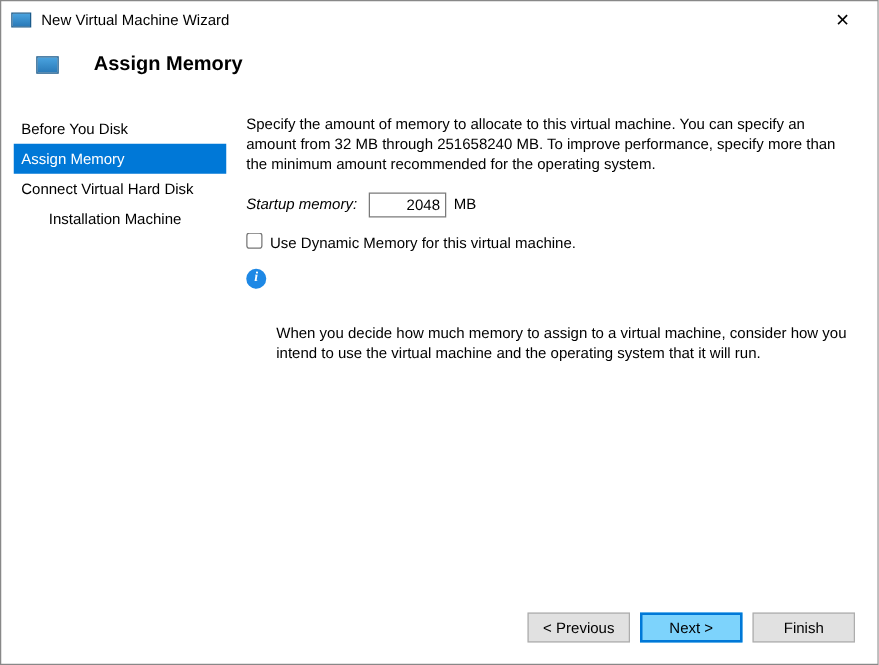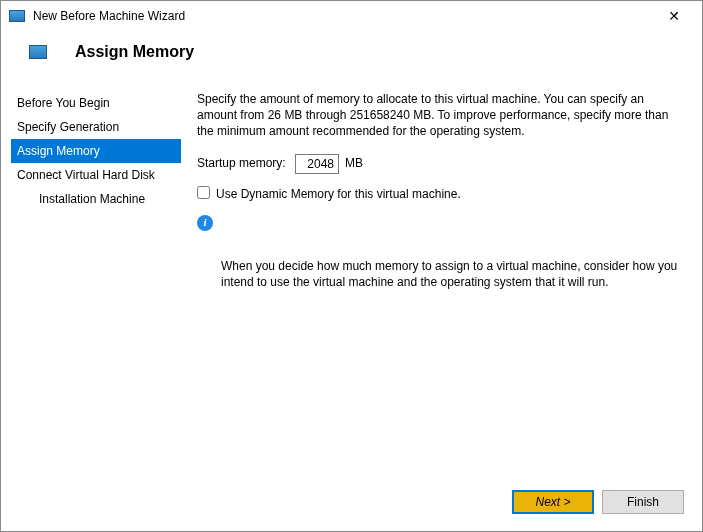--- a/index.html
+++ b/index.html
@@ -13,59 +13,58 @@
 .header .hdr-icon { width: 18px; height: 14px; background: linear-gradient(to bottom, #4aa3df 0%, #2a7ab8 100%); border: 1px solid #1a5a8a; margin-right: 28px; }
 .header .hdr-title { font-size: 16px; font-weight: bold; color: #000; }
 .body { flex: 1; display: flex; padding: 0 10px 0 10px; overflow: hidden; }
 .sidebar { width: 170px; padding-top: 14px; }
 .sidebar .step { padding: 5px 8px 5px 6px; font-size: 12px; color: #000; cursor: pointer; white-space: nowrap; }
 .sidebar .step.selected { background: #0078d7; color: #fff; }
 .sidebar .step.sub { padding-left: 28px; }
 .content { flex: 1; padding: 14px 12px 0 16px; font-size: 12px; line-height: 1.35; }
 .content .desc { margin-bottom: 14px; }
 .content .row { display: flex; align-items: center; margin-bottom: 12px; }
-.content .row label.lbl { width: 98px; }
-.content .row input.num { width: 44px; text-align: right; padding: 2px 4px; border: 1px solid #7a7a7a; font-family: inherit; font-size: 12px; margin-right: 6px; }
+.content .row label.lbl { width: 98px; font-style: italic; }
+.content .row input.num { width: 62px; text-align: right; padding: 2px 4px; border: 1px solid #7a7a7a; font-family: inherit; font-size: 12px; margin-right: 6px; }
 .content .chk-row { display: flex; align-items: flex-start; margin-bottom: 12px; padding-left: 0; }
 .content .chk-row input[type=checkbox] { margin-right: 6px; width: 13px; height: 13px; }
 .content .info-row { display: flex; align-items: flex-start; }
 .content .info-icon { width: 16px; height: 16px; border-radius: 50%; background: #1e88e5; color: #fff; font-weight: bold; font-size: 11px; display: flex; align-items: center; justify-content: center; margin-right: 8px; margin-top: 1px; font-family: Georgia, serif; font-style: italic; flex-shrink: 0; }
 .content .info-text { flex: 1; margin-top: 44px; }
 .footer { height: 58px; display: flex; align-items: center; justify-content: flex-end; padding: 0 18px; gap: 8px; }
 .footer button { min-width: 82px; height: 24px; font-size: 12px; font-family: inherit; background: #e1e1e1; border: 1px solid #adadad; cursor: pointer; padding: 0 10px; }
-.footer button.primary { border: 2px solid #0078d7; background: #eab308; font-style: italic; }
+.footer button.primary { border: 2px solid #0078d7; background: #7dd3fc; }
 </style>
 </head>
 <body>
 
 <div class="window">
 
   <div class="titlebar">
     <div class="title-icon"></div>
-    <div class="title-text">New Before Machine Wizard</div>
+    <div class="title-text">New Virtual Machine Wizard</div>
     <div class="close">✕</div>
   </div>
 
   <div class="header">
     <div class="hdr-icon"></div>
     <div class="hdr-title">Assign Memory</div>
   </div>
 
   <div class="body">
 
     <div class="sidebar">
-      <div class="step">Before You Begin</div>
-      <div class="step">Specify Generation</div>
+      <div class="step">Before You Disk</div>
       <div class="step selected">Assign Memory</div>
       <div class="step">Connect Virtual Hard Disk</div>
       <div class="step sub">Installation Machine</div>
     </div>
 
     <div class="content">
-      <div class="desc">Specify the amount of memory to allocate to this virtual machine. You can specify an amount from 26 MB through 251658240 MB. To improve performance, specify more than the minimum amount recommended for the operating system.</div>
+      <div class="desc">Specify the amount of memory to allocate to this virtual machine. You can specify an amount from 32 MB through 251658240 MB. To improve performance, specify more than the minimum amount recommended for the operating system.</div>
 
       <div class="row">
         <label class="lbl">Startup memory:</label>
         <input type="text" class="num" value="2048" style="">
         <span>MB</span>
       </div>
 
       <div class="chk-row">
         <input type="checkbox" style="">
         <label>Use Dynamic Memory for this virtual machine.</label>
@@ -73,17 +72,18 @@
 
       <div class="info-row">
         <div class="info-icon">i</div>
         <div class="info-text">When you decide how much memory to assign to a virtual machine, consider how you intend to use the virtual machine and the operating system that it will run.</div>
       </div>
     </div>
 
   </div>
 
   <div class="footer">
+    <button>&lt; Previous</button>
     <button class="primary">Next &gt;</button>
     <button>Finish</button>
   </div>
 
 </div>
 
 </body></html>

